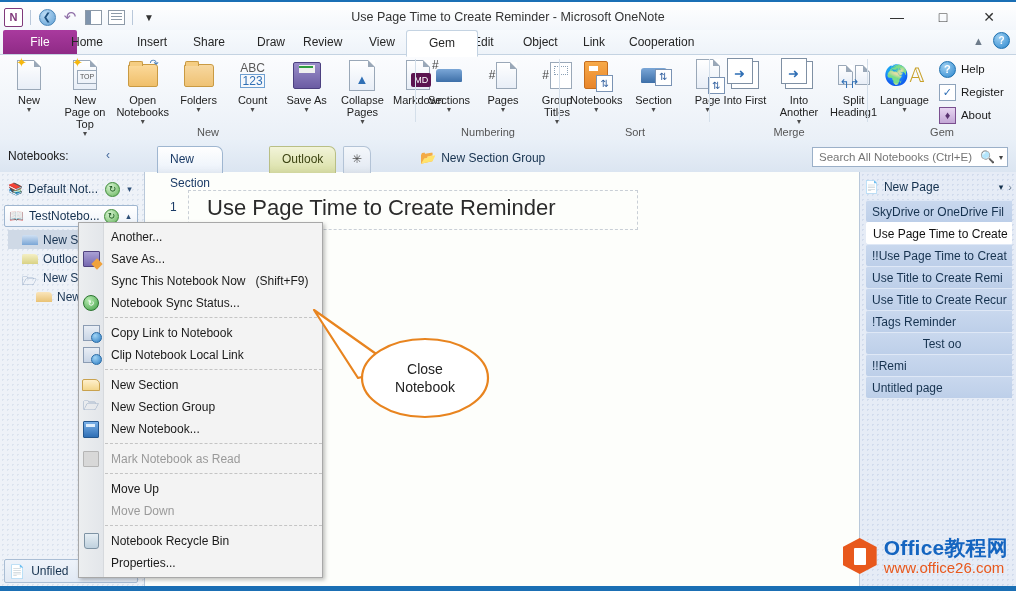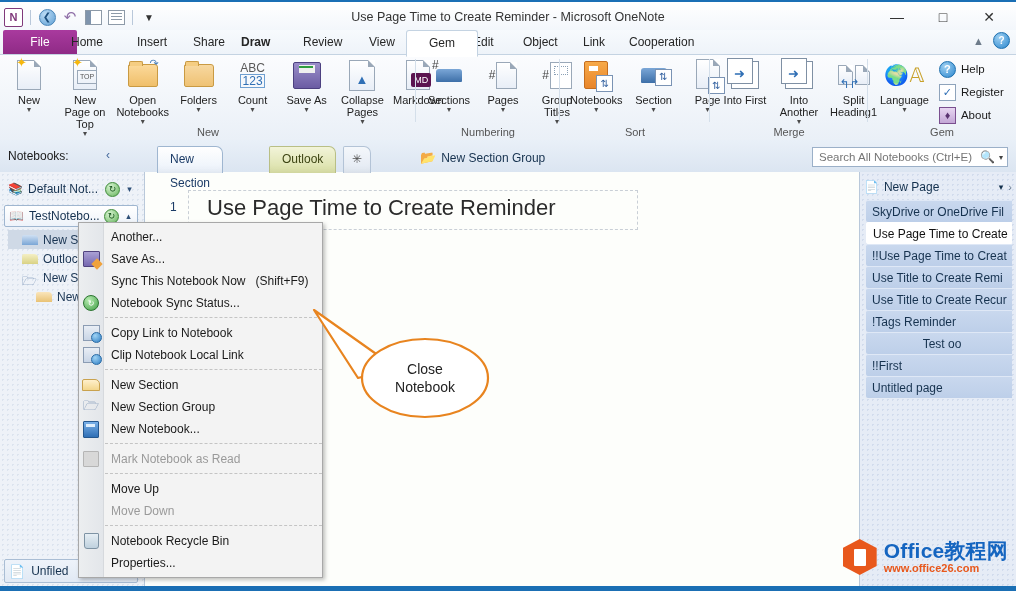--- a/index.html
+++ b/index.html
@@ -198,21 +198,21 @@
   .calloutwrap{position:absolute;left:300px;top:300px;width:220px;height:130px;z-index:70;}
 
   
   .watermark{position:absolute;right:8px;bottom:16px;display:flex;align-items:center;gap:7px;z-index:80;}
   .wm-hex{width:34px;height:36px;background:#e8581c;
      clip-path:polygon(50% 0,100% 25%,100% 75%,50% 100%,0 75%,0 25%);
      display:flex;align-items:center;justify-content:center;}
   .wm-hex span{display:block;width:12px;height:17px;background:#fff;border-radius:1px;}
   .wm-text{line-height:1;}
   .wm-title{font-size:21px;font-weight:bold;color:#1565c0;letter-spacing:.2px;}
-  .wm-url{font-size:11px;font-weight:bold;color:#e8581c;margin-top:2px;}
+  .wm-url{font-size:15px;font-weight:normal;color:#e8581c;margin-top:2px;}
 
   
   .bottomstrip{position:absolute;left:0;bottom:0;width:1016px;height:5px;background:#1b6fb4;}
 </style>
 </head>
 <body>
 
 <div id="app">
 
   <div class="titlebar">
@@ -242,21 +242,21 @@
       <div class="winbtn">□</div>
       <div class="winbtn">✕</div>
     </div>
   </div>
 
   <div class="tabstrip">
     <div class="tab file" style="left:3px;width:52px;">File</div>
     <div class="tab" style="left:60px;">Home</div>
     <div class="tab" style="left:126px;">Insert</div>
     <div class="tab" style="left:182px;">Share</div>
-    <div class="tab" style="left:230px;font-weight:bold;">Draw</div>
+    <div class="tab" style="left:246px;">Draw</div>
     <div class="tab" style="left:292px;">Review</div>
     <div class="tab" style="left:358px;">View</div>
     <div class="tab active" style="left:406px;width:48px;">Gem</div>
     <div class="tab" style="left:462px;">Edit</div>
     <div class="tab" style="left:512px;">Object</div>
     <div class="tab" style="left:572px;">Link</div>
     <div class="tab" style="left:618px;">Cooperation</div>
   </div>
   <div class="helpicons">
     <div class="chev-up">▲</div>
@@ -543,21 +543,21 @@
       <span class="np-caret">▾</span>
       <span class="np-exp">›</span>
     </div>
     <div class="pagerow" style="top:28px;">SkyDrive or OneDrive Fil</div>
     <div class="pagerow sel" style="top:50px;">Use Page Time to Create</div>
     <div class="pagerow" style="top:72px;">!!Use Page Time to Creat</div>
     <div class="pagerow" style="top:94px;">Use Title to Create Remi</div>
     <div class="pagerow" style="top:116px;">Use Title to Create Recur</div>
     <div class="pagerow" style="top:138px;">!Tags Reminder</div>
     <div class="pagerow" style="top:160px;text-align:center;">Test oo</div>
-    <div class="pagerow" style="top:182px;">!!First</div>
+    <div class="pagerow" style="top:182px;">!!Remi</div>
     <div class="pagerow" style="top:204px;">Untitled page</div>
   </div>
 
   <div class="ctxmenu">
     <div class="gutter"></div>
     <div style="position:relative;padding:3px 0;">
 
       <div class="mi">
         <span class="mico"></span>
         <span class="mtext">Another...</span>

